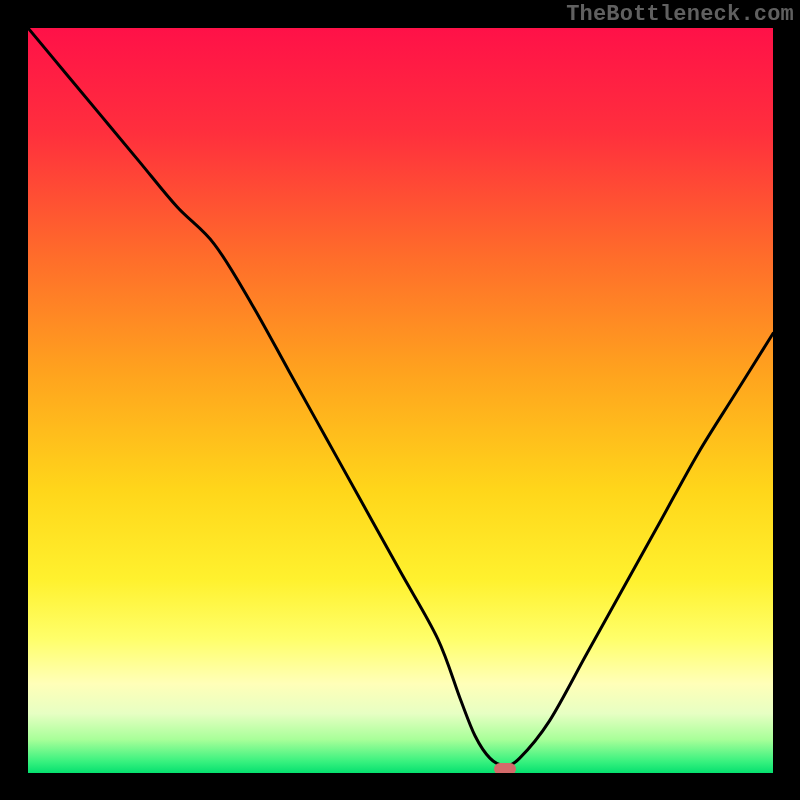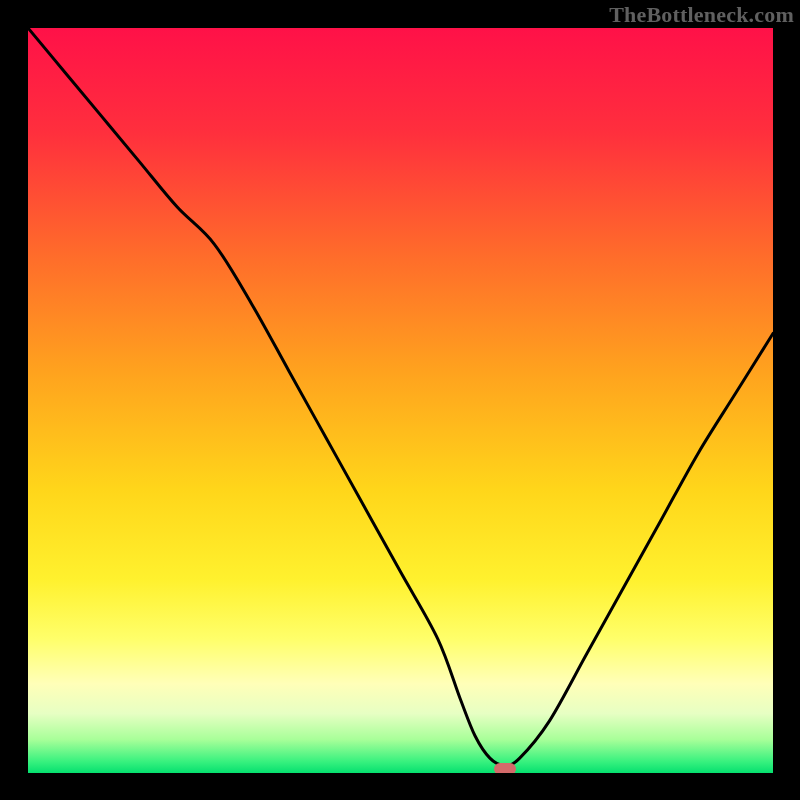--- a/index.html
+++ b/index.html
@@ -7,21 +7,21 @@
   .frame {
     position: relative;
     width: 800px;
     height: 800px;
     background: #000;
   }
   .watermark {
     position: absolute;
     top: 2px;
     right: 6px;
-    font-family: Liberation Serif, serif;
+    font-family: Liberation Mono, monospace;
     font-size: 22px;
     font-weight: 600;
     color: #606060;
     letter-spacing: 0.2px;
     z-index: 5;
     margin-left: 20px;
   }
   .plot {
     position: absolute;
     left: 28px;

